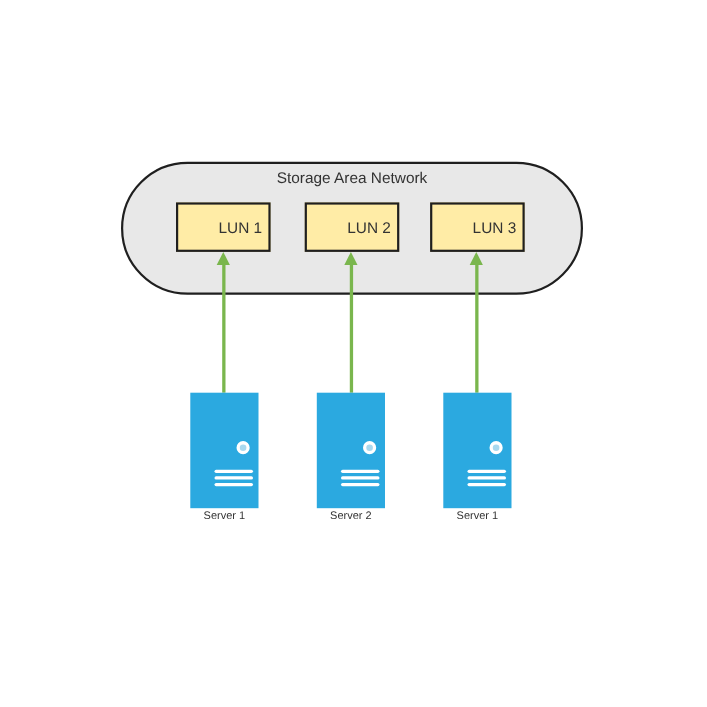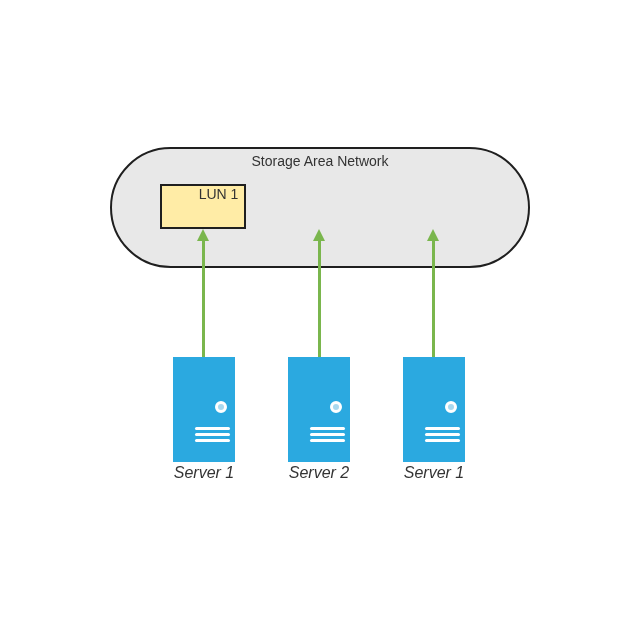--- a/index.html
+++ b/index.html
@@ -39,20 +39,21 @@
   
   .lun {
     position: absolute;
     top: 184px;
     width: 86px;
     height: 45px;
     background: var(--lun-fill, #ffeca6);
     border: 2px solid var(--lun-border, #1f1f1f);
     box-sizing: border-box;
     display: flex;
+    align-items: center;
     justify-content: center;
     font-size: 14px;
     color: var(--text, #333333);
     padding-left: 31px;
   }
   .lun-1 { left: 160px; }
   .lun-2 { left: 277px; }
   .lun-3 { left: 391px; }
   
   .arrow-line {
@@ -110,39 +111,44 @@
     height: 3px;
     margin-bottom: 3px;
     background: #ffffff;
     border-radius: 2px;
   }
   .server-label {
     position: absolute;
     top: 464px;
     width: 82px;
     text-align: center;
-    font-size: 16px;
+    font-size: 10px;
     color: var(--text, #333333);
-    font-style: italic;
   }
   .label-1 { left: 163px; }
   .label-2 { left: 278px; text-align: center; }
   .label-3 { left: 393px; }
 </style>
 </head>
 <body>
 
 <div class="canvas">
 
   <div class="san">
     <div class="san-title">Storage Area Network</div>
   </div>
 
   <div class="lun lun-1">
     <span>LUN 1</span>
+  </div>
+  <div class="lun lun-2">
+    <span>LUN 2</span>
+  </div>
+  <div class="lun lun-3">
+    <span>LUN 3</span>
   </div>
 
   <div class="conn-1">
     <span class="arrow-line"></span>
     <span class="arrow-head"></span>
   </div>
   <div class="conn-2">
     <span class="arrow-line"></span>
     <span class="arrow-head"></span>
   </div>

